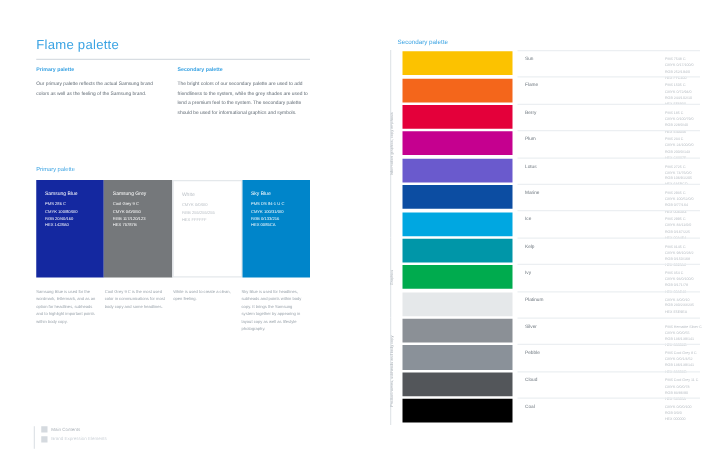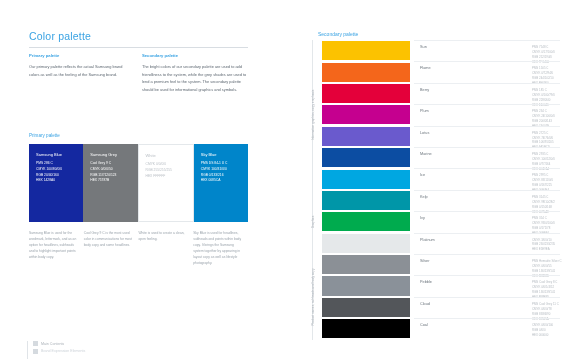--- a/index.html
+++ b/index.html
@@ -71,21 +71,21 @@
     font-size:3.1px;color:#aab1b8;white-space:nowrap;
   }
 </style>
 </head>
 <body>
 
 <div class="page">
 
   <div class="left-page">
 
-    <div class="section-title">Color palette</div>
+    <div class="section-title">Flame palette</div>
     <div class="title-rule"></div>
 
     <div class="intro-col intro-a">
       <span class="hd">Primary palette</span>
       <span>Our primary palette reflects the actual Samsung brand colors as well as the feeling of the Samsung brand.</span>
     </div>
 
     <div class="intro-col intro-b">
       <span class="hd">Secondary palette</span>
       <span>The bright colors of our secondary palette are used to add friendliness to the system, while the grey shades are used to lend a premium feel to the system. The secondary palette should be used for informational graphics and symbols.</span>

